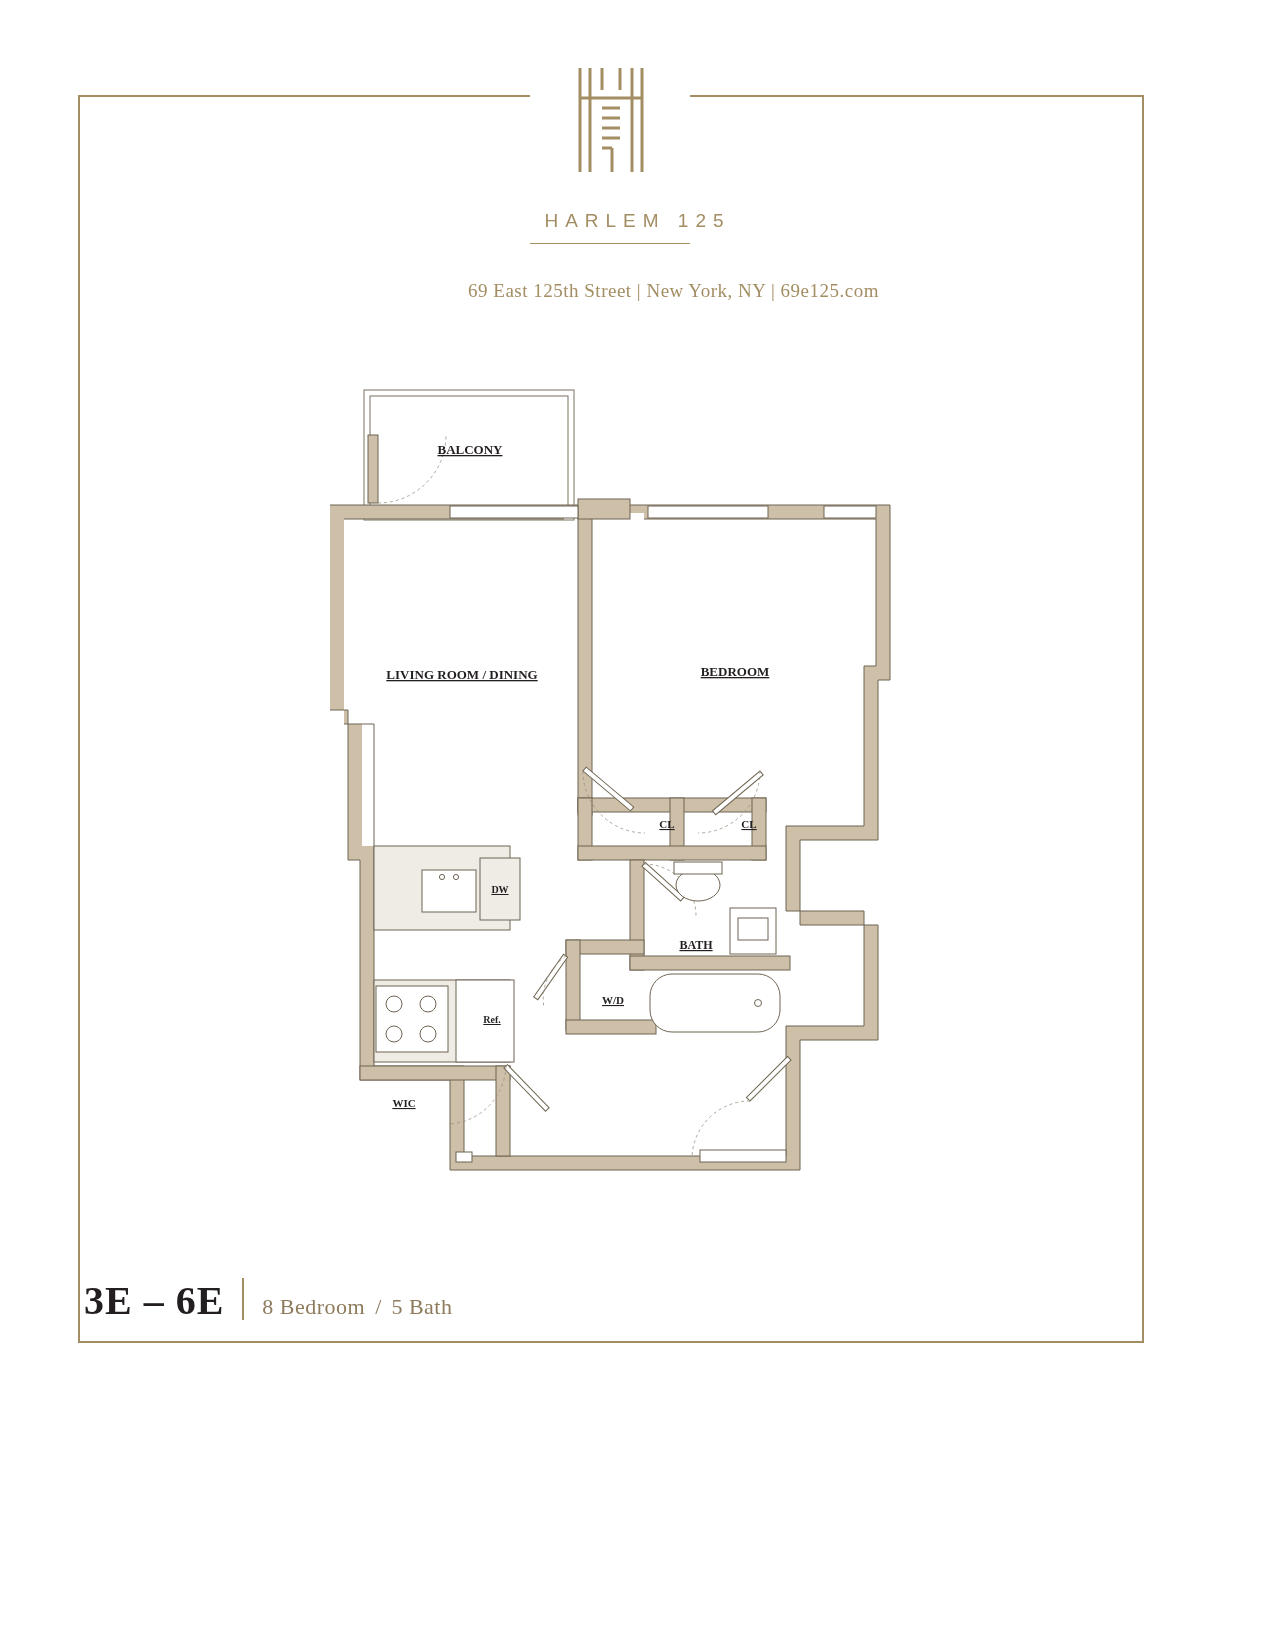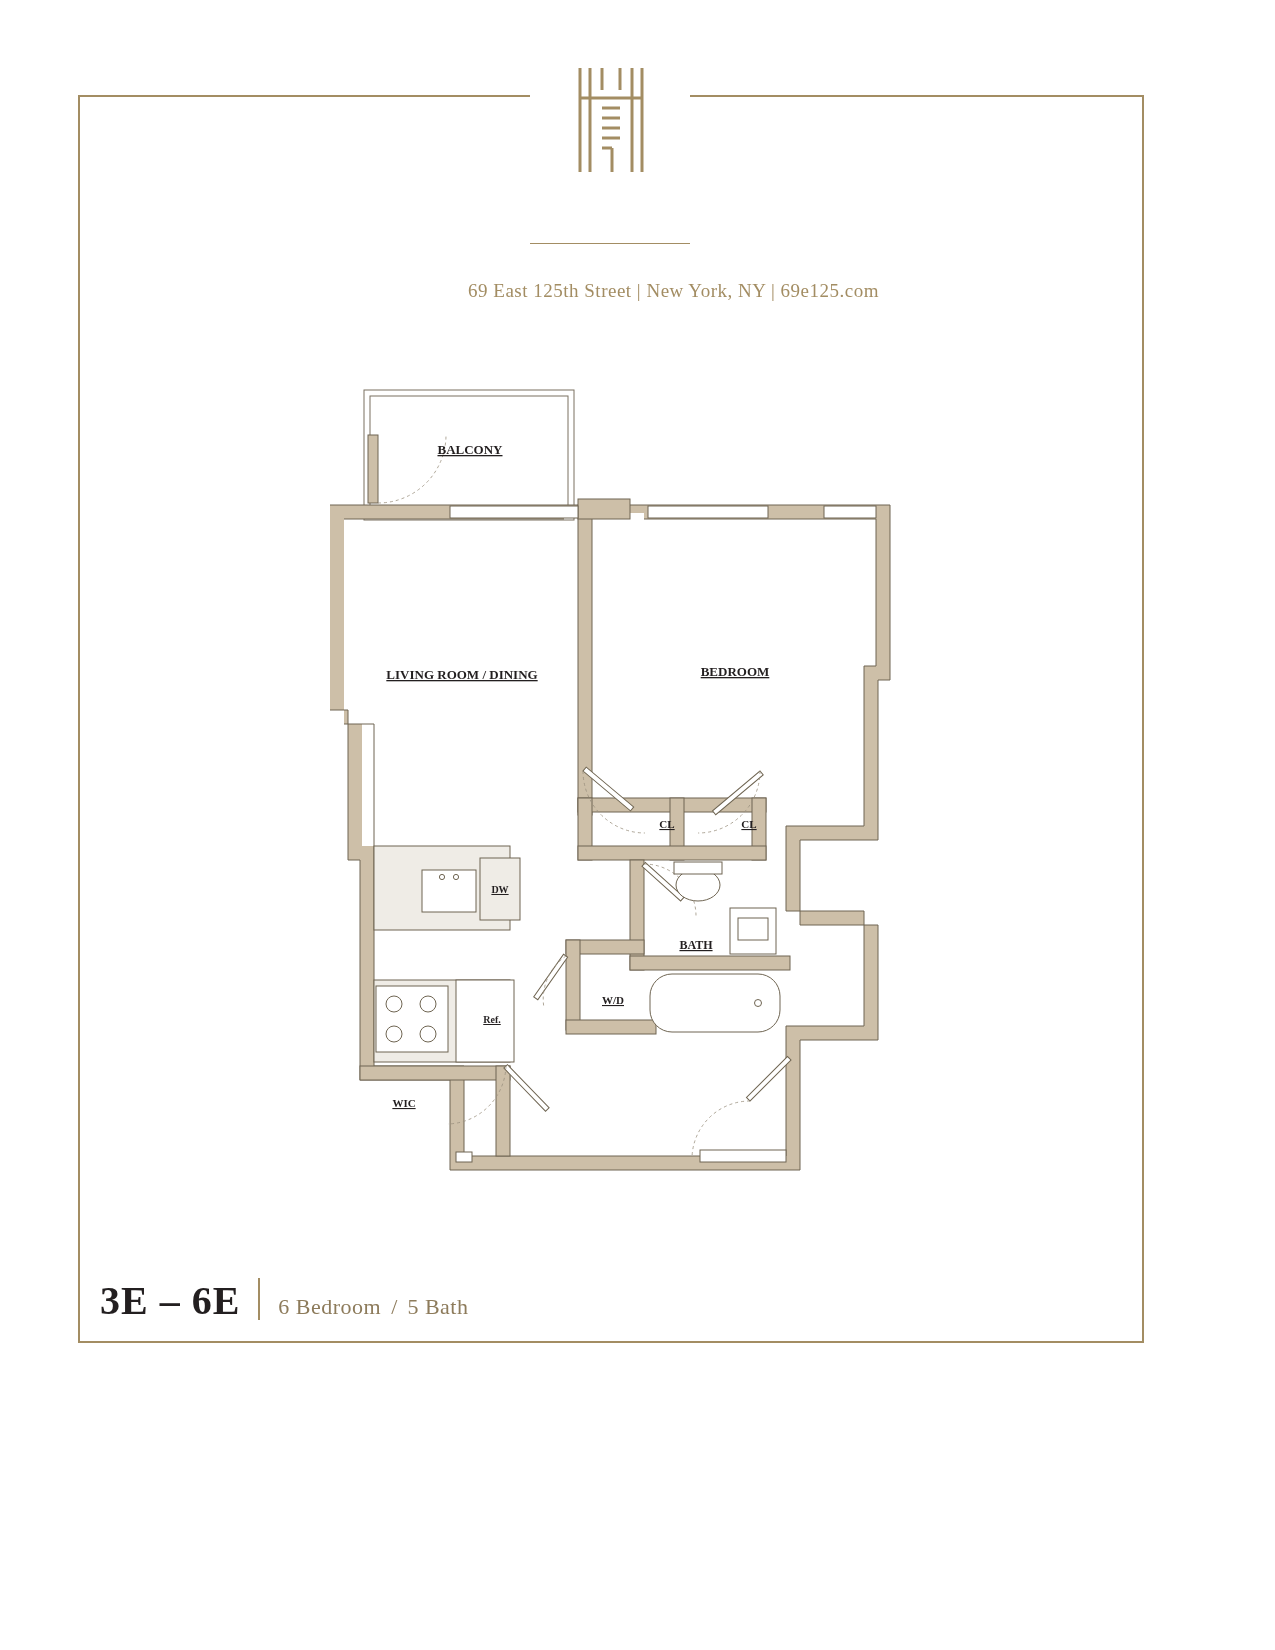--- a/index.html
+++ b/index.html
@@ -21,21 +21,21 @@
     font-family:"Liberation Sans",sans-serif;font-size:19px;letter-spacing:7px;color:#a38d63;font-weight:400;}
   .brand-underline{position:absolute;left:530px;top:243px;width:160px;height:1px;background:#a38d63;}
   .addr{position:absolute;left:0;top:280px;width:1275px;text-align:center;
     font-size:19px;color:#a38d63;letter-spacing:.5px;padding-left:36px;}
 
   
   .plan{position:absolute;left:330px;top:380px;width:580px;height:840px;}
   .plan svg{display:block;}
 
   
-  .unit-row{position:absolute;left:100px;top:1272px;display:flex;align-items:baseline;}
+  .unit-row{position:absolute;left:84px;top:1272px;display:flex;align-items:baseline;}
   .unit-id{font-size:40px;font-weight:bold;letter-spacing:1px;color:#231f20;font-family:"Liberation Serif",serif;}
   .unit-sep{display:inline-block;width:2px;height:42px;background:#a38d63;margin:0 18px;position:relative;top:6px;}
   .unit-sub{font-size:22px;color:#8d7b5b;letter-spacing:.5px;}
   .unit-slash{font-size:22px;color:#8d7b5b;margin:0 10px;}
 
   
   .footer{position:absolute;left:0;top:1368px;width:1275px;height:282px;}
 </style>
 </head>
 <body>
@@ -61,20 +61,21 @@
         <path d="M36 48 L54 48"></path>
         <path d="M36 58 L54 58"></path>
         <path d="M36 68 L54 68"></path>
         <path d="M36 78 L54 78"></path>
         <path d="M36 88 L46 88"></path>
         <path d="M46 88 L46 112"></path>
       </g>
     </svg>
   </div>
 
+  <div class="brand">HARLEM 125</div>
   <div class="brand-underline"></div>
   <div class="addr">69 East 125th Street  |  New York, NY  |  69e125.com</div>
 
   <div class="plan">
     <svg width="580" height="840" viewBox="0 0 580 840">
       <defs>
         <style>
           .wall{fill:#cdbfa8;}
           .wall-line{fill:none;stroke:#6f6552;stroke-width:1;}
           .thin{fill:none;stroke:#7a7161;stroke-width:1;}
@@ -226,21 +227,21 @@
         <text class="txt" x="162" y="643" font-size="10" text-decoration="underline">Ref.</text>
         <text class="txt" x="170" y="513" font-size="10" text-decoration="underline">DW</text>
         <text class="txt" x="74" y="727" font-size="11" text-decoration="underline">WIC</text>
       </g>
     </svg>
   </div>
 
   <div class="unit-row">
     <span class="unit-id">3E – 6E</span>
     <span class="unit-sep"></span>
-    <span class="unit-sub">6 Bedroom</span>
+    <span class="unit-sub">8 Bedroom</span>
     <span class="unit-slash">/</span>
     <span class="unit-sub">5 Bath</span>
   </div>
 
   <div class="footer">
     
     
 
     
 

